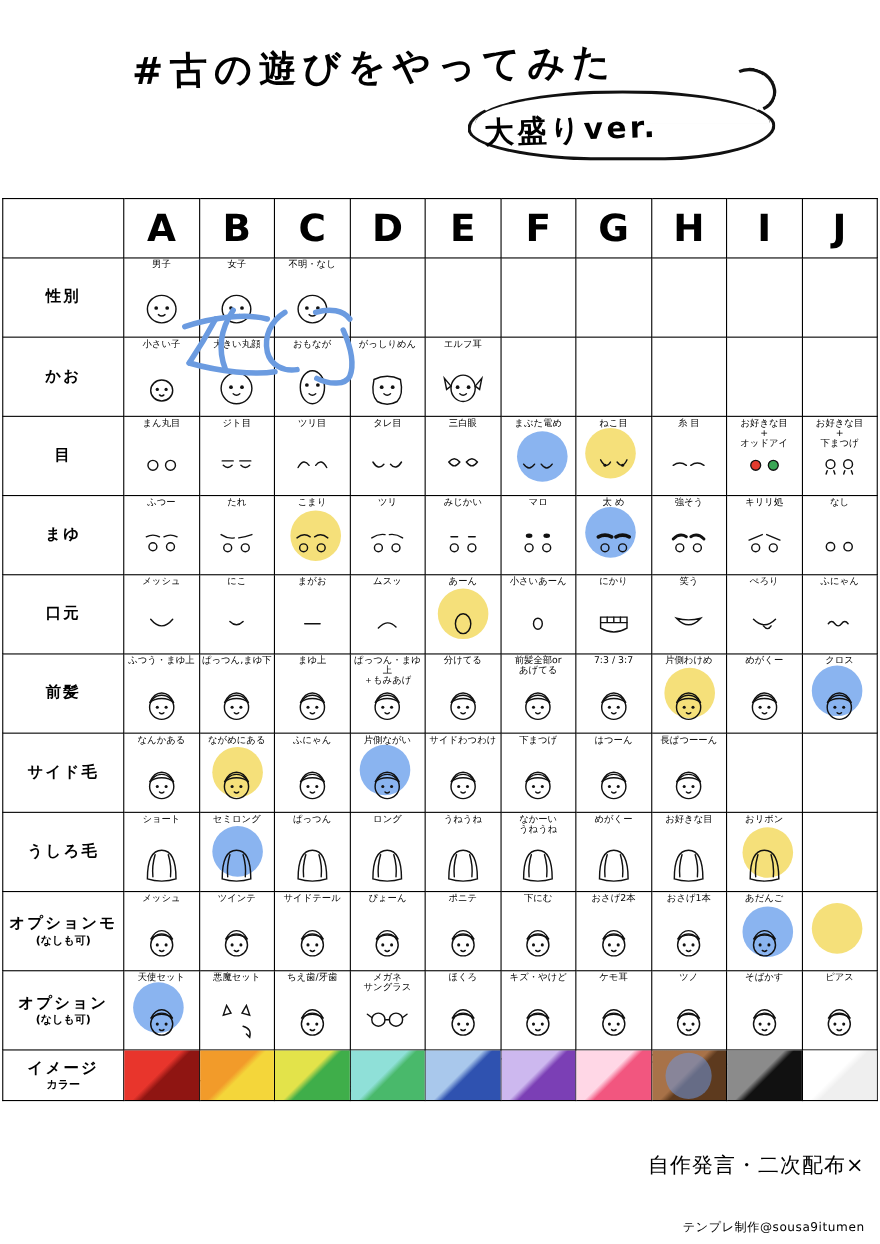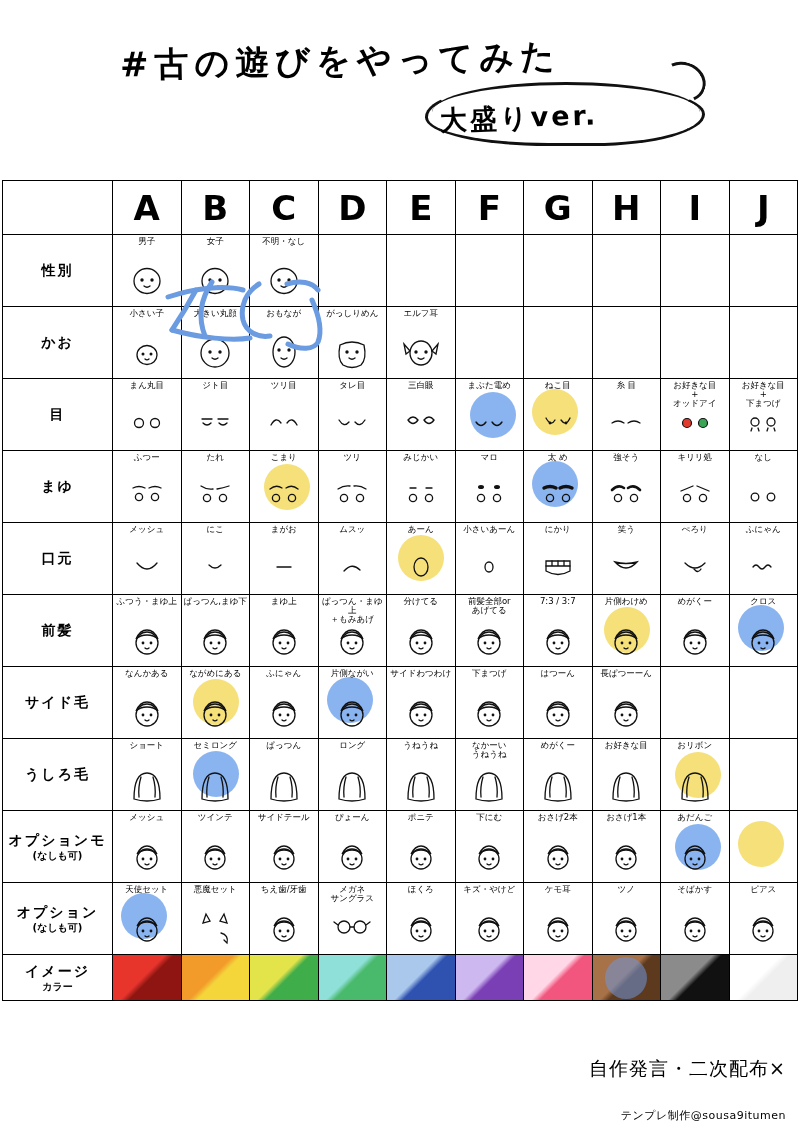--- a/index.html
+++ b/index.html
@@ -127,21 +127,21 @@
     position: absolute;
     inset: 0;
   }
   
   #footer {
     position: absolute;
     right: 14px;
     bottom: 8px;
     text-align: right;
   }
-  #footer .f1 { font-size: 19px; letter-spacing:1px; margin-bottom: 26px; text-align: center; }
+  #footer .f1 { font-size: 19px; letter-spacing:1px; margin-bottom: 36px; text-align: center; }
   #footer .f2 { font-size: 11px; letter-spacing:0.5px; }
   
   #doodle {
     position: absolute;
     left: 0; top: 0;
     width: 800px; height: 1131px;
     pointer-events: none;
     z-index: 20;
   }
 </style>

